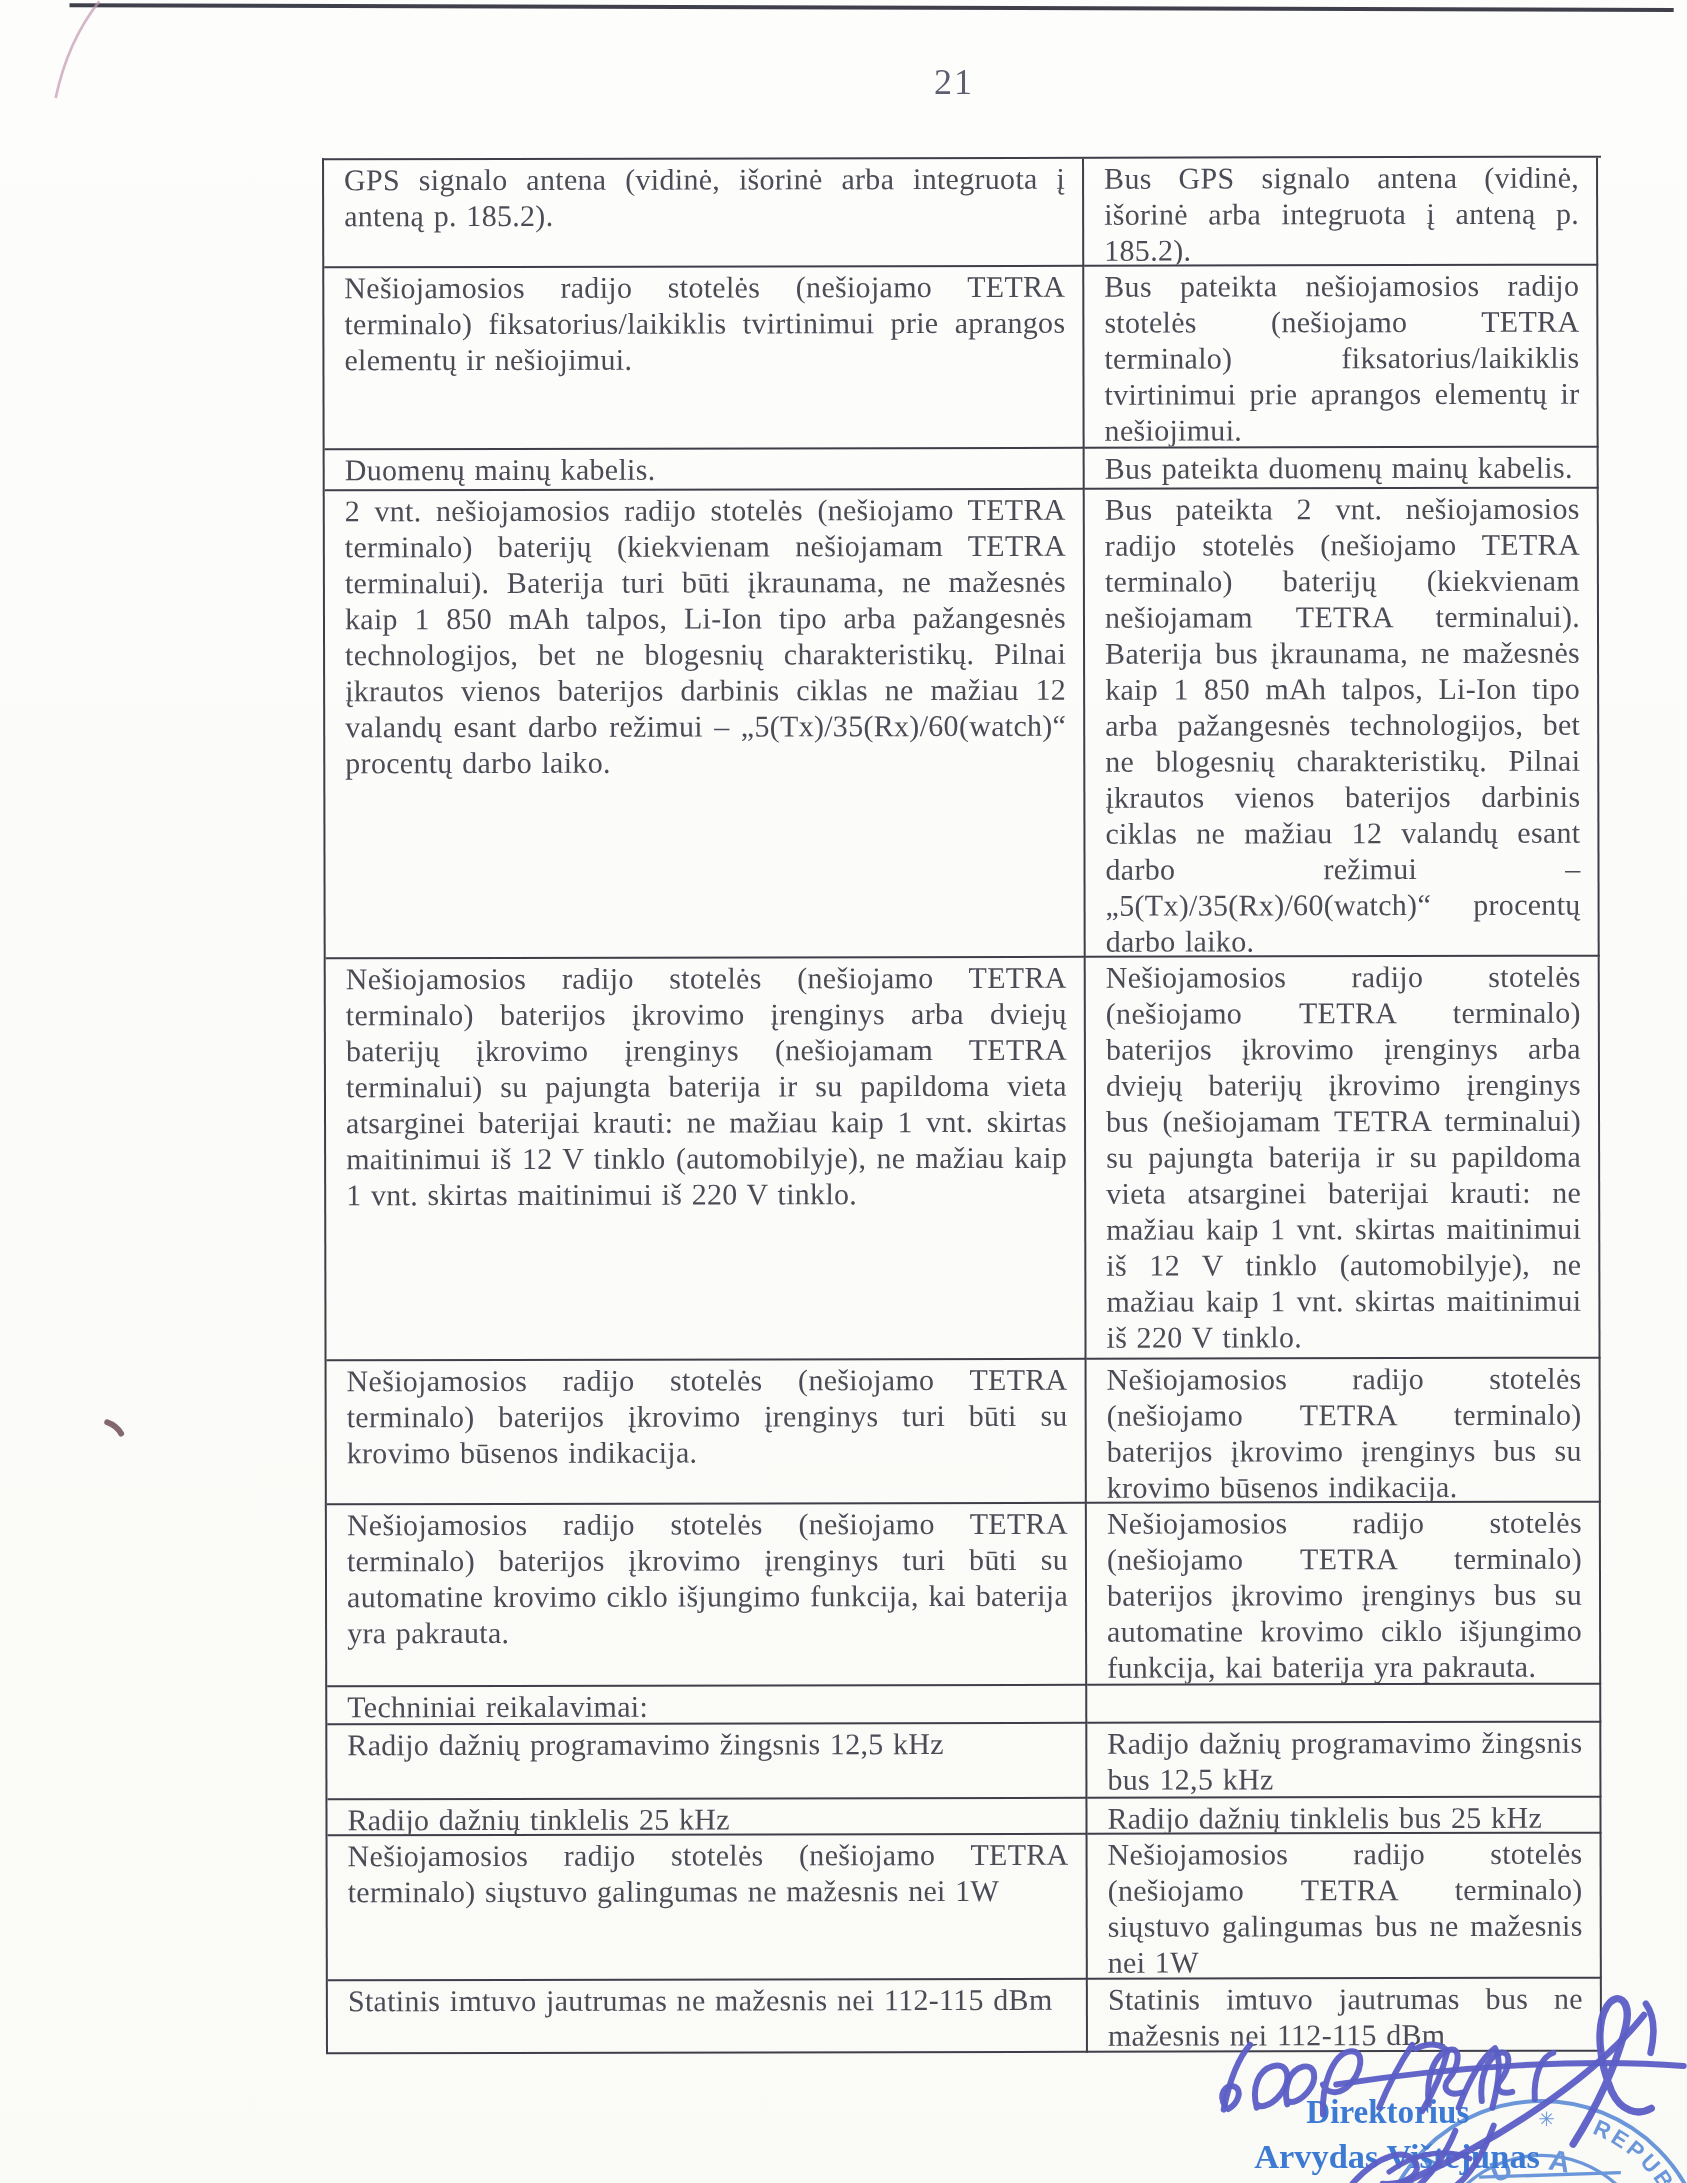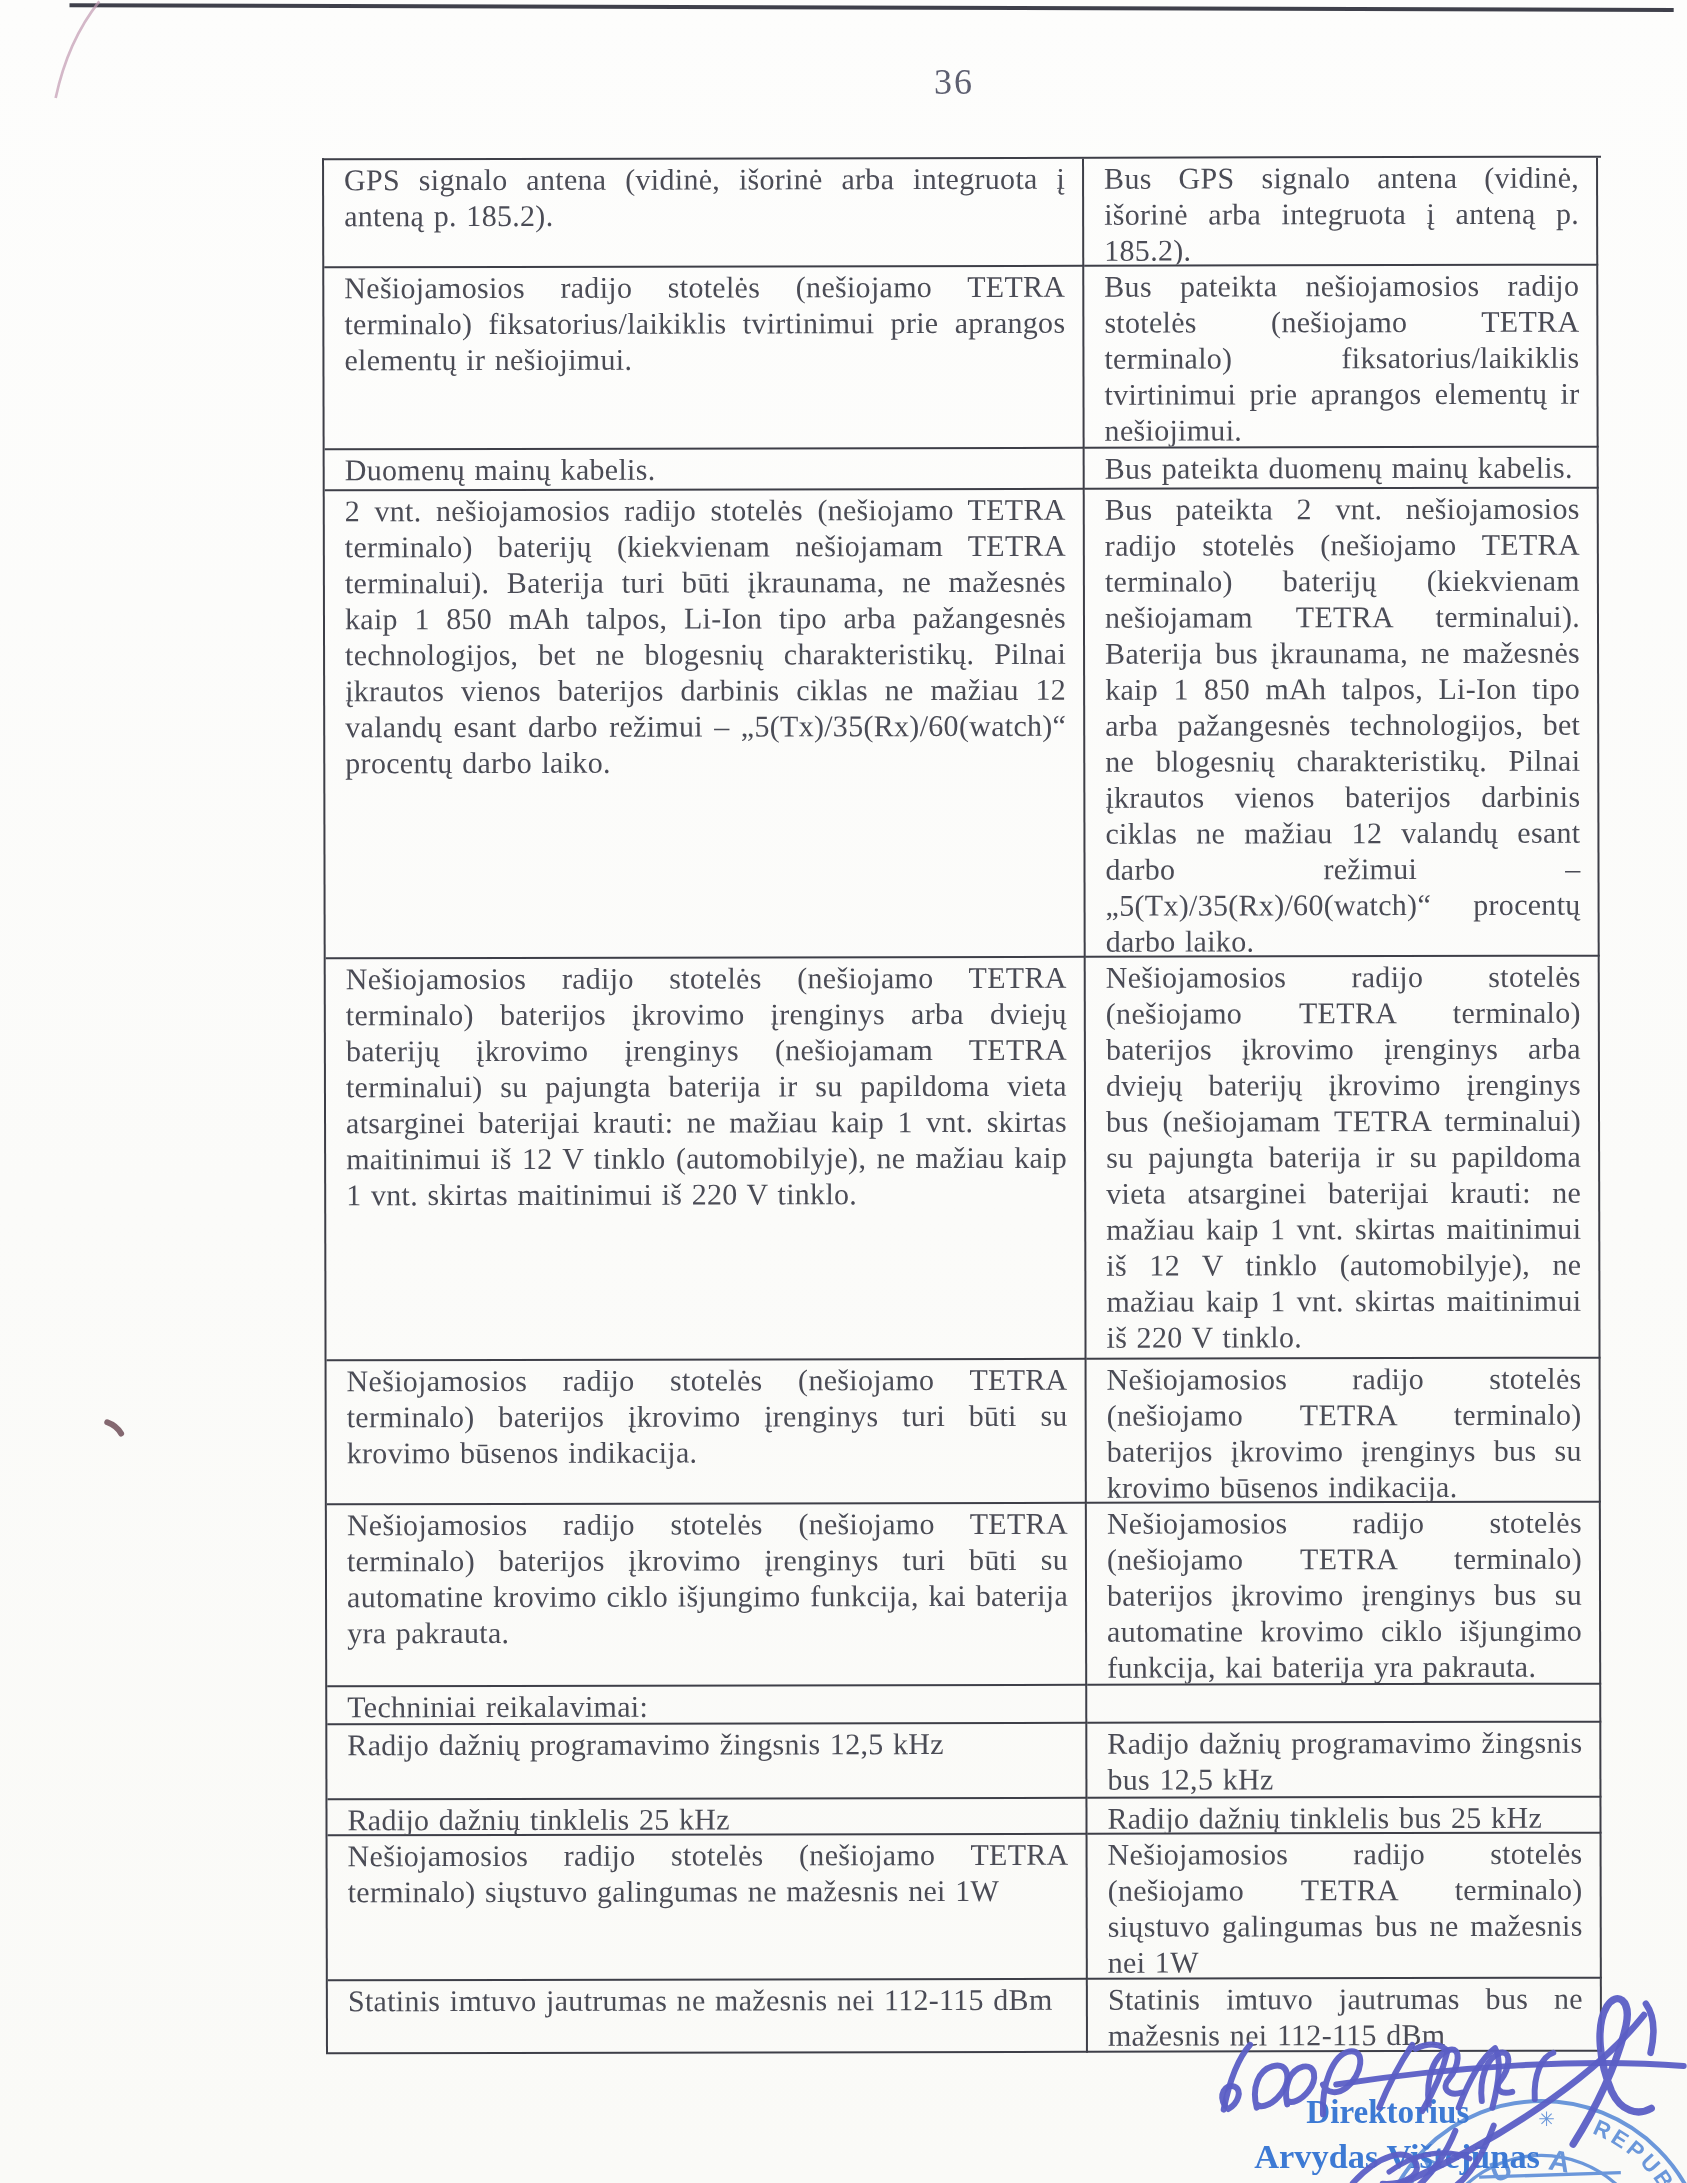--- a/index.html
+++ b/index.html
@@ -34,21 +34,21 @@
 </style>
 </head>
 <body>
 
 <svg class="artifacts" width="1687" height="2183" viewBox="0 0 2550 3300">
   <line x1="105" y1="8" x2="2530" y2="15" stroke="#252733" stroke-width="6" opacity="0.88"></line>
   <path d="M150,2 C118,42 96,92 84,148" stroke="#c29ab2" stroke-width="4" fill="none" opacity="0.7"></path>
   <path d="M162,2150 q14,5 21,17" stroke="#6f4d58" stroke-width="9" fill="none" stroke-linecap="round" opacity="0.85"></path>
 </svg>
 
-<div class="pageno">36</div>
+<div class="pageno">21</div>
 
 <div class="spec-table">
   <div class="tr" style="grid-auto-rows:108px;grid-template-rows:108px;">
     <div class="c">GPS signalo antena (vidinė, išorinė arba integruota į anteną p. 185.2).</div>
     <div class="c">Bus GPS signalo antena (vidinė, išorinė arba integruota į anteną p. 185.2).</div>
   </div>
   <div class="tr" style="grid-template-rows:182px;">
     <div class="c">Nešiojamosios radijo stotelės (nešiojamo TETRA terminalo) fiksatorius/laikiklis tvirtinimui prie aprangos elementų ir nešiojimui.</div>
     <div class="c">Bus pateikta nešiojamosios radijo stotelės (nešiojamo TETRA terminalo) fiksatorius/laikiklis tvirtinimui prie aprangos elementų ir nešiojimui.</div>
   </div>

